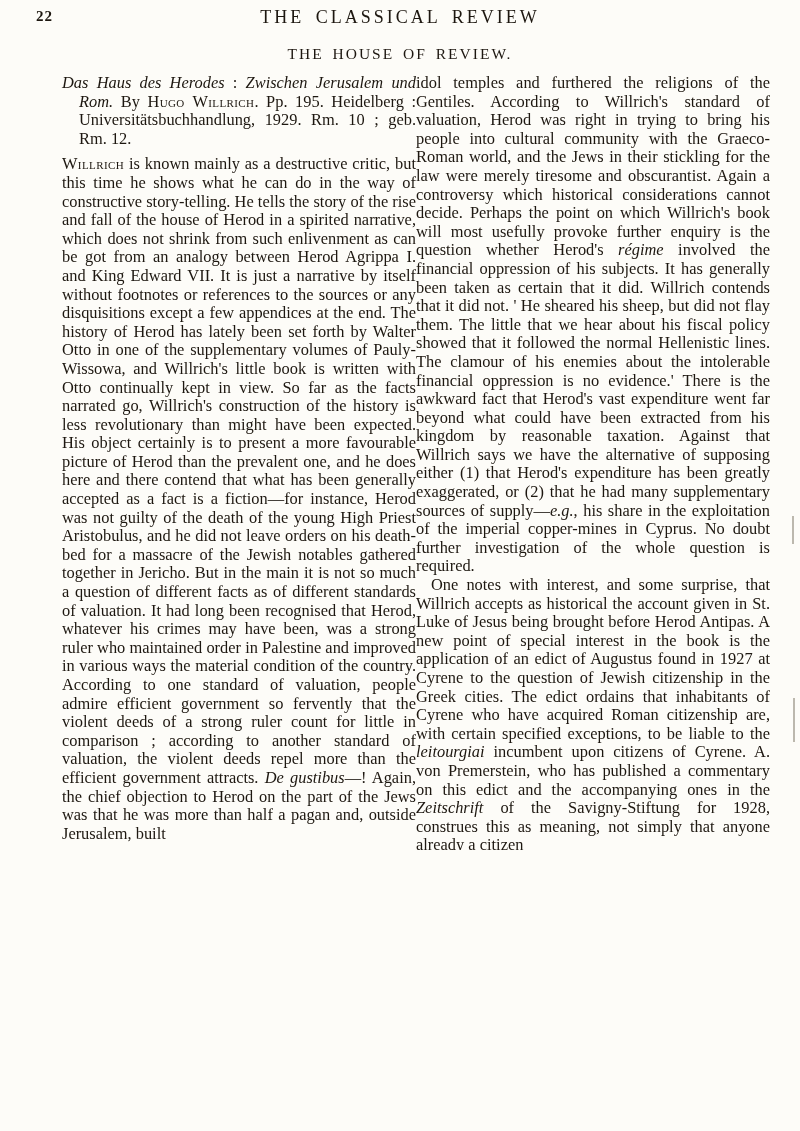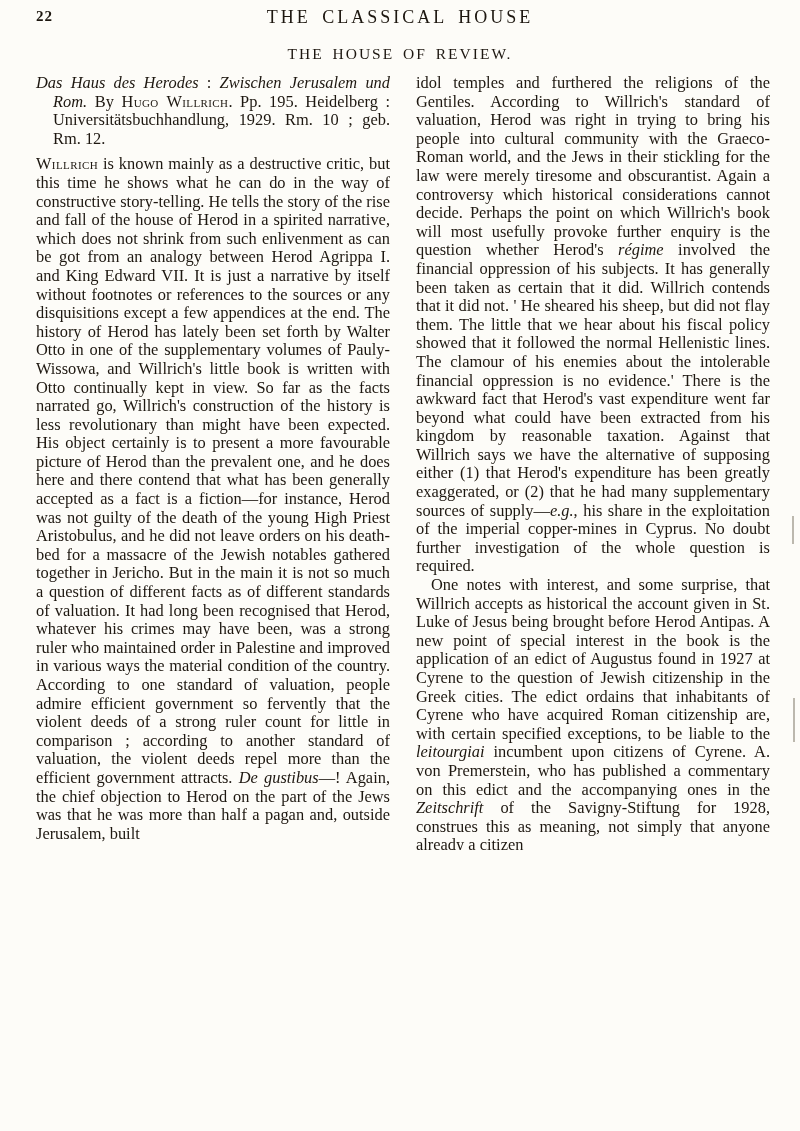--- a/index.html
+++ b/index.html
@@ -40,21 +40,20 @@
   .article-title {
     text-align: center;
     font-size: 15.5px;
     font-weight: 500;
     letter-spacing: 2px;
     word-spacing: 3px;
     margin: 17px 0 11px 0;
   }
   .columns {
     display: flex;
-    gap: 26px;
     padding: 0 30px 0 36px;
     margin-top: 4px;
     justify-content: flex-end;
   }
   .column {
     width: 354px;
     font-size: 16.4px;
     line-height: 18.6px;
     text-align: justify;
     hyphens: auto;
@@ -78,21 +77,21 @@
   .artifact-r3 { right: 6px; top: 1056px; width: 2px; height: 62px; }
   .artifact-l1 { left: 7px; top: 1034px; width: 2px; height: 14px; }
 </style>
 </head>
 <body>
 
 <div class="page">
 
   <header class="page-header">
     <span class="page-number">22</span>
-    <h1 class="journal-title">THE CLASSICAL HOUSE</h1>
+    <h1 class="journal-title">THE CLASSICAL REVIEW</h1>
   </header>
 
   <h2 class="article-title">THE HOUSE OF REVIEW.</h2>
 
   <div class="columns">
     <div class="column">
       <p class="citation"><span class="seg-i">Das Haus des Herodes</span><span> : </span><span class="seg-i">Zwischen Jerusalem und Rom.</span><span> By </span><span class="seg-sc">Hugo Willrich</span><span>. Pp. 195. Heidelberg : Universitätsbuchhandlung, 1929. Rm. 10 ; geb. Rm. 12.</span></p>
       <div>
           <p class="para"><span class="seg-sc">Willrich</span><span> is known mainly as a destructive critic, but this time he shows what he can do in the way of constructive story-telling. He tells the story of the rise and fall of the house of Herod in a spirited narrative, which does not shrink from such enlivenment as can be got from an analogy between Herod Agrippa I. and King Edward VII. It is just a narrative by itself without footnotes or references to the sources or any disquisitions except a few appendices at the end. The history of Herod has lately been set forth by Walter Otto in one of the supplementary volumes of Pauly-Wissowa, and Willrich's little book is written with Otto continually kept in view. So far as the facts narrated go, Willrich's construction of the history is less revolutionary than might have been expected. His object certainly is to present a more favourable picture of Herod than the prevalent one, and he does here and there contend that what has been generally accepted as a fact is a fiction—for instance, Herod was not guilty of the death of the young High Priest Aristobulus, and he did not leave orders on his death-bed for a massacre of the Jewish notables gathered together in Jericho. But in the main it is not so much a question of different facts as of different standards of valuation. It had long been recognised that Herod, whatever his crimes may have been, was a strong ruler who maintained order in Palestine and improved in various ways the material condition of the country. According to one standard of valuation, people admire efficient government so fervently that the violent deeds of a strong ruler count for little in comparison ; according to another standard of valuation, the violent deeds repel more than the efficient government attracts. </span><span class="seg-i">De gustibus</span><span>—! Again, the chief objection to Herod on the part of the Jews was that he was more than half a pagan and, outside Jerusalem, built</span></p>
         </div>

